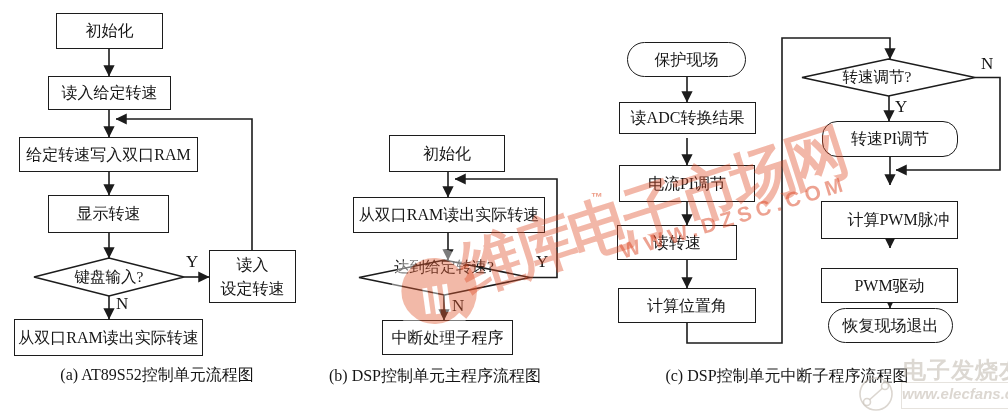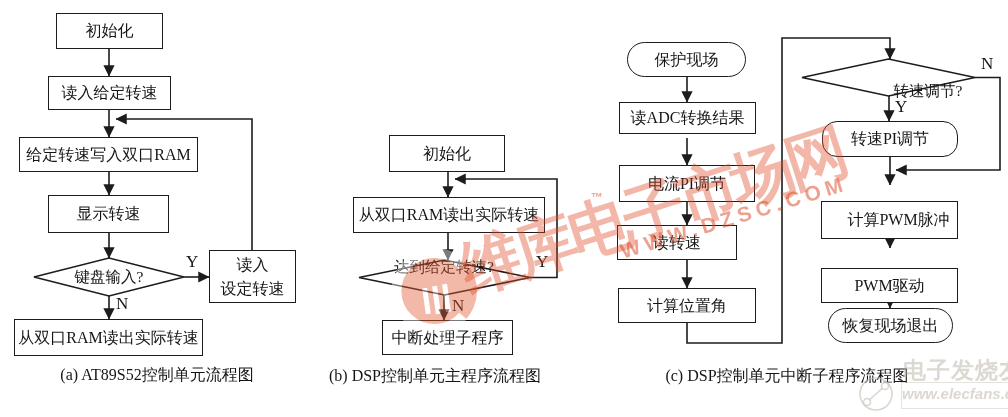--- a/index.html
+++ b/index.html
@@ -108,21 +108,21 @@
   <div class="node" style="left:382px;top:320px;width:131px;height:35px;">中断处理子程序</div>
   <span class="blabel" style="left:536px;top:252px;">Y</span>
   <span class="blabel" style="left:452px;top:296px;">N</span>
   <div class="caption" style="left:305px;top:366px;width:260px;">(b) DSP控制单元主程序流程图</div>
 
   <div class="node stadium" style="left:627px;top:42px;width:119px;height:35px;">保护现场</div>
   <div class="node" style="left:619px;top:102px;width:137px;height:32px;">读ADC转换结果</div>
   <div class="node" style="left:619px;top:165px;width:136px;height:37px;">电流PI调节</div>
   <div class="node" style="left:617px;top:225px;width:120px;height:35px;">读转速</div>
   <div class="node" style="left:618px;top:288px;width:138px;height:35px;">计算位置角</div>
-  <div class="dtext" style="left:848px;top:63px;width:160px;height:28px;margin-top:14px;">转速调节?</div>
+  <div class="dtext" style="left:797px;top:63px;width:160px;height:28px;">转速调节?</div>
   <div class="node" style="left:822px;top:121px;width:136px;height:36px;border-radius:15px;">转速PI调节</div>
   <div class="node" style="left:821px;top:201px;width:137px;height:38px;padding-left:18px;">计算PWM脉冲</div>
   <div class="node" style="left:821px;top:248px;width:137px;height:35px;margin-top:20px;">PWM驱动</div>
   <div class="node stadium" style="left:828px;top:308px;width:125px;height:35px;">恢复现场退出</div>
   <span class="blabel" style="left:895px;top:97px;">Y</span>
   <span class="blabel" style="left:981px;top:54px;">N</span>
   <div class="caption" style="left:647px;top:366px;width:280px;">(c) DSP控制单元中断子程序流程图</div>
 
   <svg id="wm-logo" width="90" height="90">
     <g opacity="0.42">

